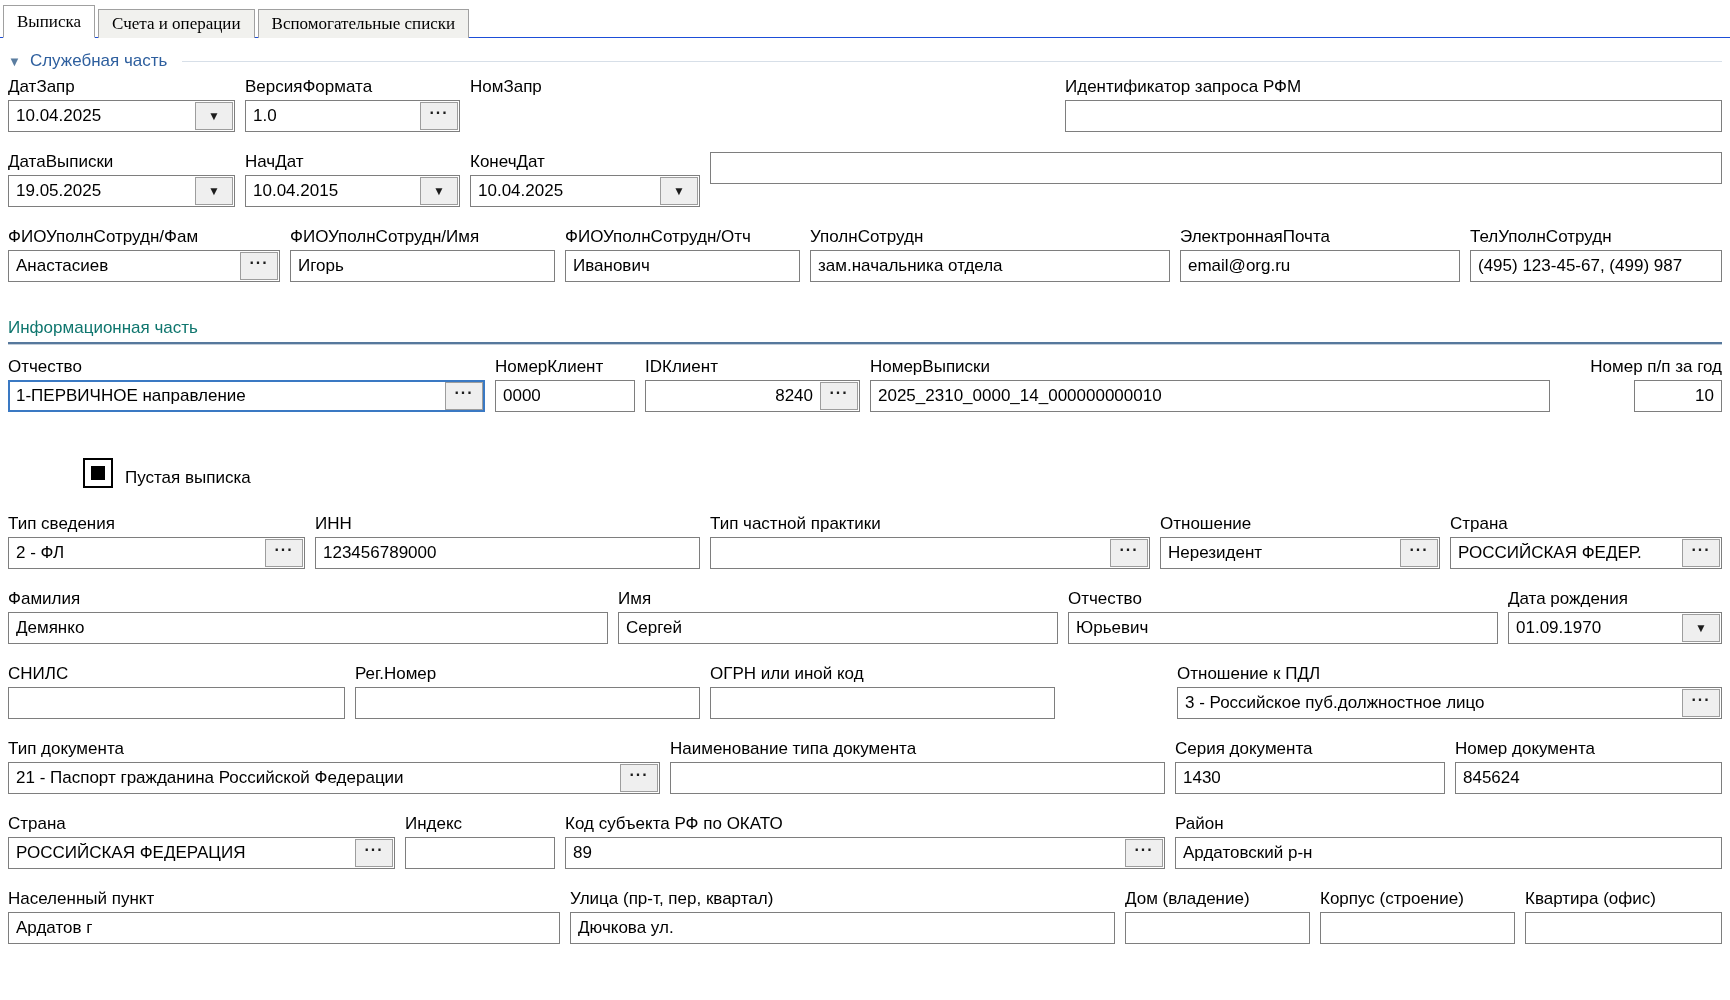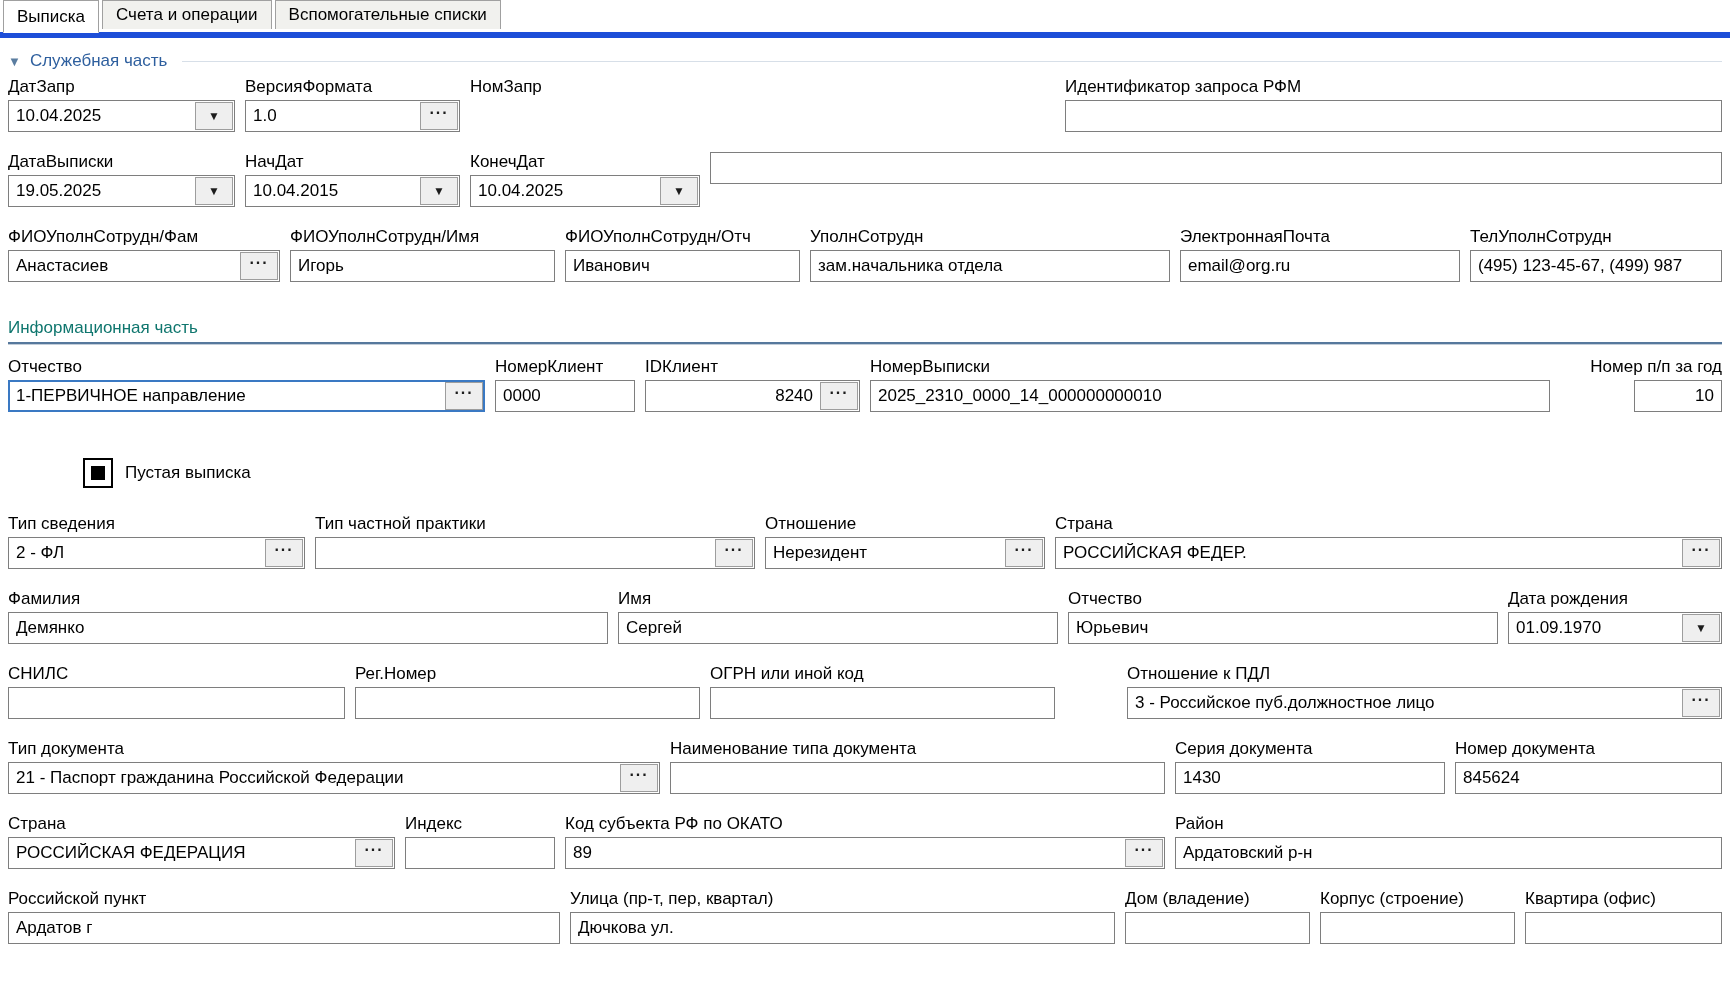--- a/index.html
+++ b/index.html
@@ -1,20 +1,20 @@
 <!DOCTYPE html>
 <html><head>
 <meta charset="utf-8">
 <style>
   * { box-sizing: border-box; margin: 0; padding: 0; }
   html,body { width: 1730px; height: 1000px; background: #ffffff; overflow: hidden;
     font-family: "Liberation Sans", sans-serif; font-size: 17px; color: #000; }
 
   
-  .tabbar { display: flex; height: 38px; border-bottom: 6px solid #1d4ed8; padding-left: 3px; }
+  .tabbar { display: flex; align-items: flex-end; height: 38px; border-bottom: 1px solid #1d4ed8; padding-left: 3px; font-family: Liberation Serif, serif; }
   .tab { height: 29px; display: flex; align-items: center; padding: 0 13px; background: #f1f1ee;
     border: 1px solid #a0a0a0; border-bottom: none; margin-right: 3px; margin-bottom: -1px; cursor: pointer; }
   .tab.active { background: #fff; height: 33px; border-bottom: 1px solid #fff; }
 
   
   .sec-service { display: flex; align-items: center; gap: 9px; margin: 13px 8px 6px 8px; color: #2e5f9e; }
   .sec-service .tri { color: #5a7da0; font-size: 13px; line-height: 1; cursor: pointer; }
   .sec-service .rule { flex: 1; height: 1px; background: #d7dfe8; margin-left: 6px; }
   .sec-info { color: #0f766e; margin: 36px 8px 0 8px; }
   .sec-info-rule { height: 3px; background: #56789c; border-bottom: 1px solid #c2cdd9; margin: 4px 8px 12px 8px; }
@@ -29,21 +29,21 @@
   .control.focused { border: 2px solid #3a79c3; padding: 0; }
   .control input { flex: 1 1 auto; min-width: 0; border: none; outline: none; background: transparent;
     font: inherit; padding: 0 6px; }
   .control input.right { text-align: right; }
   .control .btn { flex: none; width: 38px; margin-left: 1px; background: #efefef; border: 1px solid #9d9d9d;
     display: flex; align-items: center; justify-content: center; cursor: pointer; }
   .control .btn .arrow { font-size: 12px; color: #1c1c1c; line-height: 1; }
   .control .btn .dots { font-size: 16px; font-weight: bold; letter-spacing: 1px; color: #1c1c1c; line-height: 1; padding-bottom: 6px; }
 
   
-  .checkbox-row { display: flex; align-items: center; gap: 12px; margin: 46px 0 26px 55px; padding-left: 28px; }
+  .checkbox-row { display: flex; align-items: flex-end; gap: 12px; margin: 46px 0 26px 55px; padding-left: 28px; }
   .cb { width: 30px; height: 30px; border: 2px solid #000; background: #fff;
     display: flex; align-items: center; justify-content: center; cursor: pointer; }
   .cb .inner { width: 14px; height: 14px; background: #000; }
 </style>
 </head>
 <body>
 
 <div class="tabbar">
   <div class="tab active">
       <span>Выписка</span>
@@ -223,20 +223,26 @@
 <div class="row">
   <div class="field" style="width:297px">
     <label>Тип сведения</label>
     <div class="control">
       <input value="2 - ФЛ" style="">
       <div class="btn">
           <span class="dots">···</span>
         </div>
     </div>
   </div>
+  <div class="field" style="width:385px">
+    <label>ИНН</label>
+    <div class="control">
+      <input value="123456789000" style="">
+    </div>
+  </div>
   <div class="field" style="width:440px">
     <label>Тип частной практики</label>
     <div class="control">
       <input value="" style="">
       <div class="btn">
           <span class="dots">···</span>
         </div>
     </div>
   </div>
   <div class="field" style="width:280px">
@@ -301,21 +307,21 @@
     <div class="control">
       <input value="" style="">
     </div>
   </div>
   <div class="field" style="width:345px">
     <label>ОГРН или иной код</label>
     <div class="control">
       <input value="" style="">
     </div>
   </div>
-  <div class="field grow" style="margin-left:62px">
+  <div class="field grow" style="margin-left:112px">
     <label>Отношение к ПДЛ</label>
     <div class="control">
       <input value="3 - Российское пуб.должностное лицо" style="">
       <div class="btn">
           <span class="dots">···</span>
         </div>
     </div>
   </div>
 </div>
 
@@ -377,21 +383,21 @@
   <div class="field grow">
     <label>Район</label>
     <div class="control">
       <input value="Ардатовский р-н" style="">
     </div>
   </div>
 </div>
 
 <div class="row">
   <div class="field" style="width:552px">
-    <label>Российской пункт</label>
+    <label>Населенный пункт</label>
     <div class="control">
       <input value="Ардатов г" style="">
     </div>
   </div>
   <div class="field" style="width:545px">
     <label>Улица (пр-т, пер, квартал)</label>
     <div class="control">
       <input value="Дючкова ул." style="">
     </div>
   </div>

